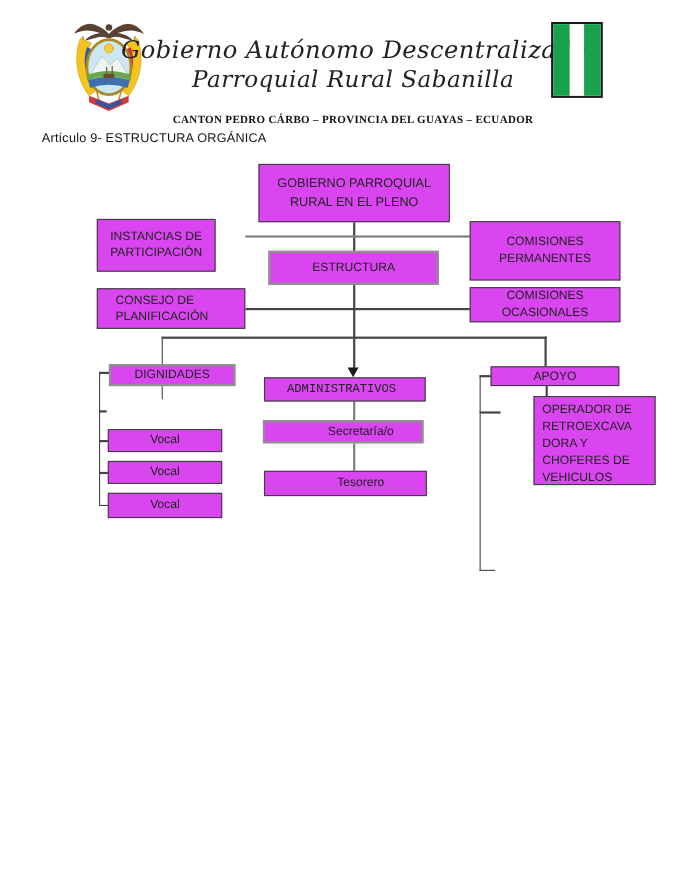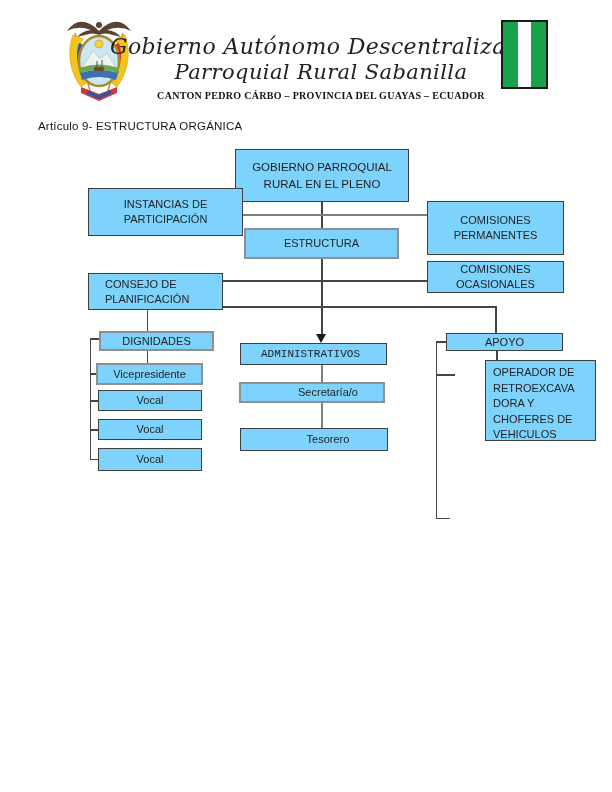--- a/index.html
+++ b/index.html
@@ -13,38 +13,38 @@
   .title-wrap { position:absolute; left:110px; right:80px; top:34px; text-align:center; }
   .title-line1 {
     font-family:"DejaVu Serif", serif; font-style:italic;
     font-size:22px; line-height:26px; color:#222; letter-spacing:0.4px; white-space:nowrap;
   }
   .title-line2 {
     font-family:"DejaVu Serif", serif; font-style:italic;
     font-size:21px; line-height:24px; color:#222; letter-spacing:0.4px; white-space:nowrap;
   }
   .subtitle {
-    margin-top:6px; font-family:"Liberation Serif", serif; font-weight:bold;
+    margin-top:20px; font-family:"Liberation Serif", serif; font-weight:bold;
     font-size:10px; letter-spacing:0.3px; color:#111; white-space:nowrap;
   }
   .flag {
     position:absolute; left:501px; top:20px; width:47px; height:69px;
     border:2px solid #1a1a1a; box-sizing:border-box; display:flex;
   }
   .flag .g { flex:0 0 36%; background:#17a24b; }
   .flag .w { flex:1; background:#ffffff; }
   
   .article-heading {
     position:absolute; left:38px; top:120px;
     font-size:11.5px; font-weight:normal; color:#151515; letter-spacing:0.2px;
   }
   
   .obox {
     position:absolute; box-sizing:border-box;
-    border:1.5px solid #3f3f3f; background:#7dd3fc;
+    border:1.5px solid #3f3f3f; background:#d946ef;
     display:flex; align-items:center; justify-content:center;
     text-align:center; white-space:pre-line;
     font-size:11px; line-height:15px; color:#1f1f1f;
   }
   .obox.grey { border:2px solid #8f8f8f; }
   .obox.alignleft { justify-content:flex-start; text-align:left; }
   .obox.aligntop { align-items:flex-start;margin-left:31px; }
   
   .ln { position:absolute; background:#454545; }
   .ln.grey { background:#7f7f7f; }
@@ -118,41 +118,40 @@
 
   <div class="ln" style="left:496px; top:351px; width:1.5px; height:9px;"></div>
   <div class="ln" style="left:435.5px; top:341px; width:1.5px; height:178px;"></div>
   <div class="ln" style="left:435.5px; top:341px; width:11px; height:1.5px;"></div>
   <div class="ln" style="left:435.5px; top:374px; width:19px; height:1.5px;"></div>
   <div class="ln" style="left:435.5px; top:517.5px; width:14px; height:1.5px;"></div>
 
   <div class="obox" style="left:235px; top:149px; width:174px; height:53px; line-height:17px; font-size:11.5px;">GOBIERNO PARROQUIAL
 RURAL EN EL PLENO</div>
 
-  <div class="obox" style="left:88px; top:188px; width:155px; height:48px;">INSTANCIAS DE
+  <div class="obox" style="left:88px; top:199px; width:108px; height:48px;">INSTANCIAS DE
 PARTICIPACIÓN</div>
 
   <div class="obox" style="left:427px; top:201px; width:137px; height:54px;">COMISIONES
 PERMANENTES</div>
 
   <div class="obox grey" style="left:244px; top:228px; width:155px; height:31px;">ESTRUCTURA</div>
 
-  <div class="obox alignleft" style="left:88px; top:262px; width:135px; height:37px; padding-left:16px;margin-top:11px;">CONSEJO DE
+  <div class="obox alignleft" style="left:88px; top:262px; width:135px; height:37px; padding-left:16px;">CONSEJO DE
 PLANIFICACIÓN</div>
 
   <div class="obox" style="left:427px; top:261px; width:137px; height:32px;">COMISIONES
 OCASIONALES</div>
 
   <div class="obox grey" style="left:99px; top:331px; width:115px; height:20px;">DIGNIDADES</div>
 
   <div class="obox alignleft" style="left:240px; top:343px; width:147px; height:22px; padding-left:20px;font-family:Liberation Mono, monospace;">ADMINISTRATIVOS</div>
 
   <div class="obox" style="left:446px; top:333px; width:117px; height:18px;">APOYO</div>
 
-  <div class="obox grey" style="left:96px; top:363px; width:107px; height:22px;">Vicepresidente</div>
 
   <div class="obox" style="left:98px; top:390px; width:104px; height:21px;">Vocal</div>
 
   <div class="obox" style="left:98px; top:419px; width:104px; height:21px;">Vocal</div>
 
   <div class="obox" style="left:98px; top:448px; width:104px; height:23px;">Vocal</div>
 
   <div class="obox grey" style="left:239px; top:382px; width:146px; height:21px;padding-left:32px;">Secretaría/o</div>
 
   <div class="obox" style="left:240px; top:428px; width:148px; height:23px;padding-left:28px;">Tesorero</div>

